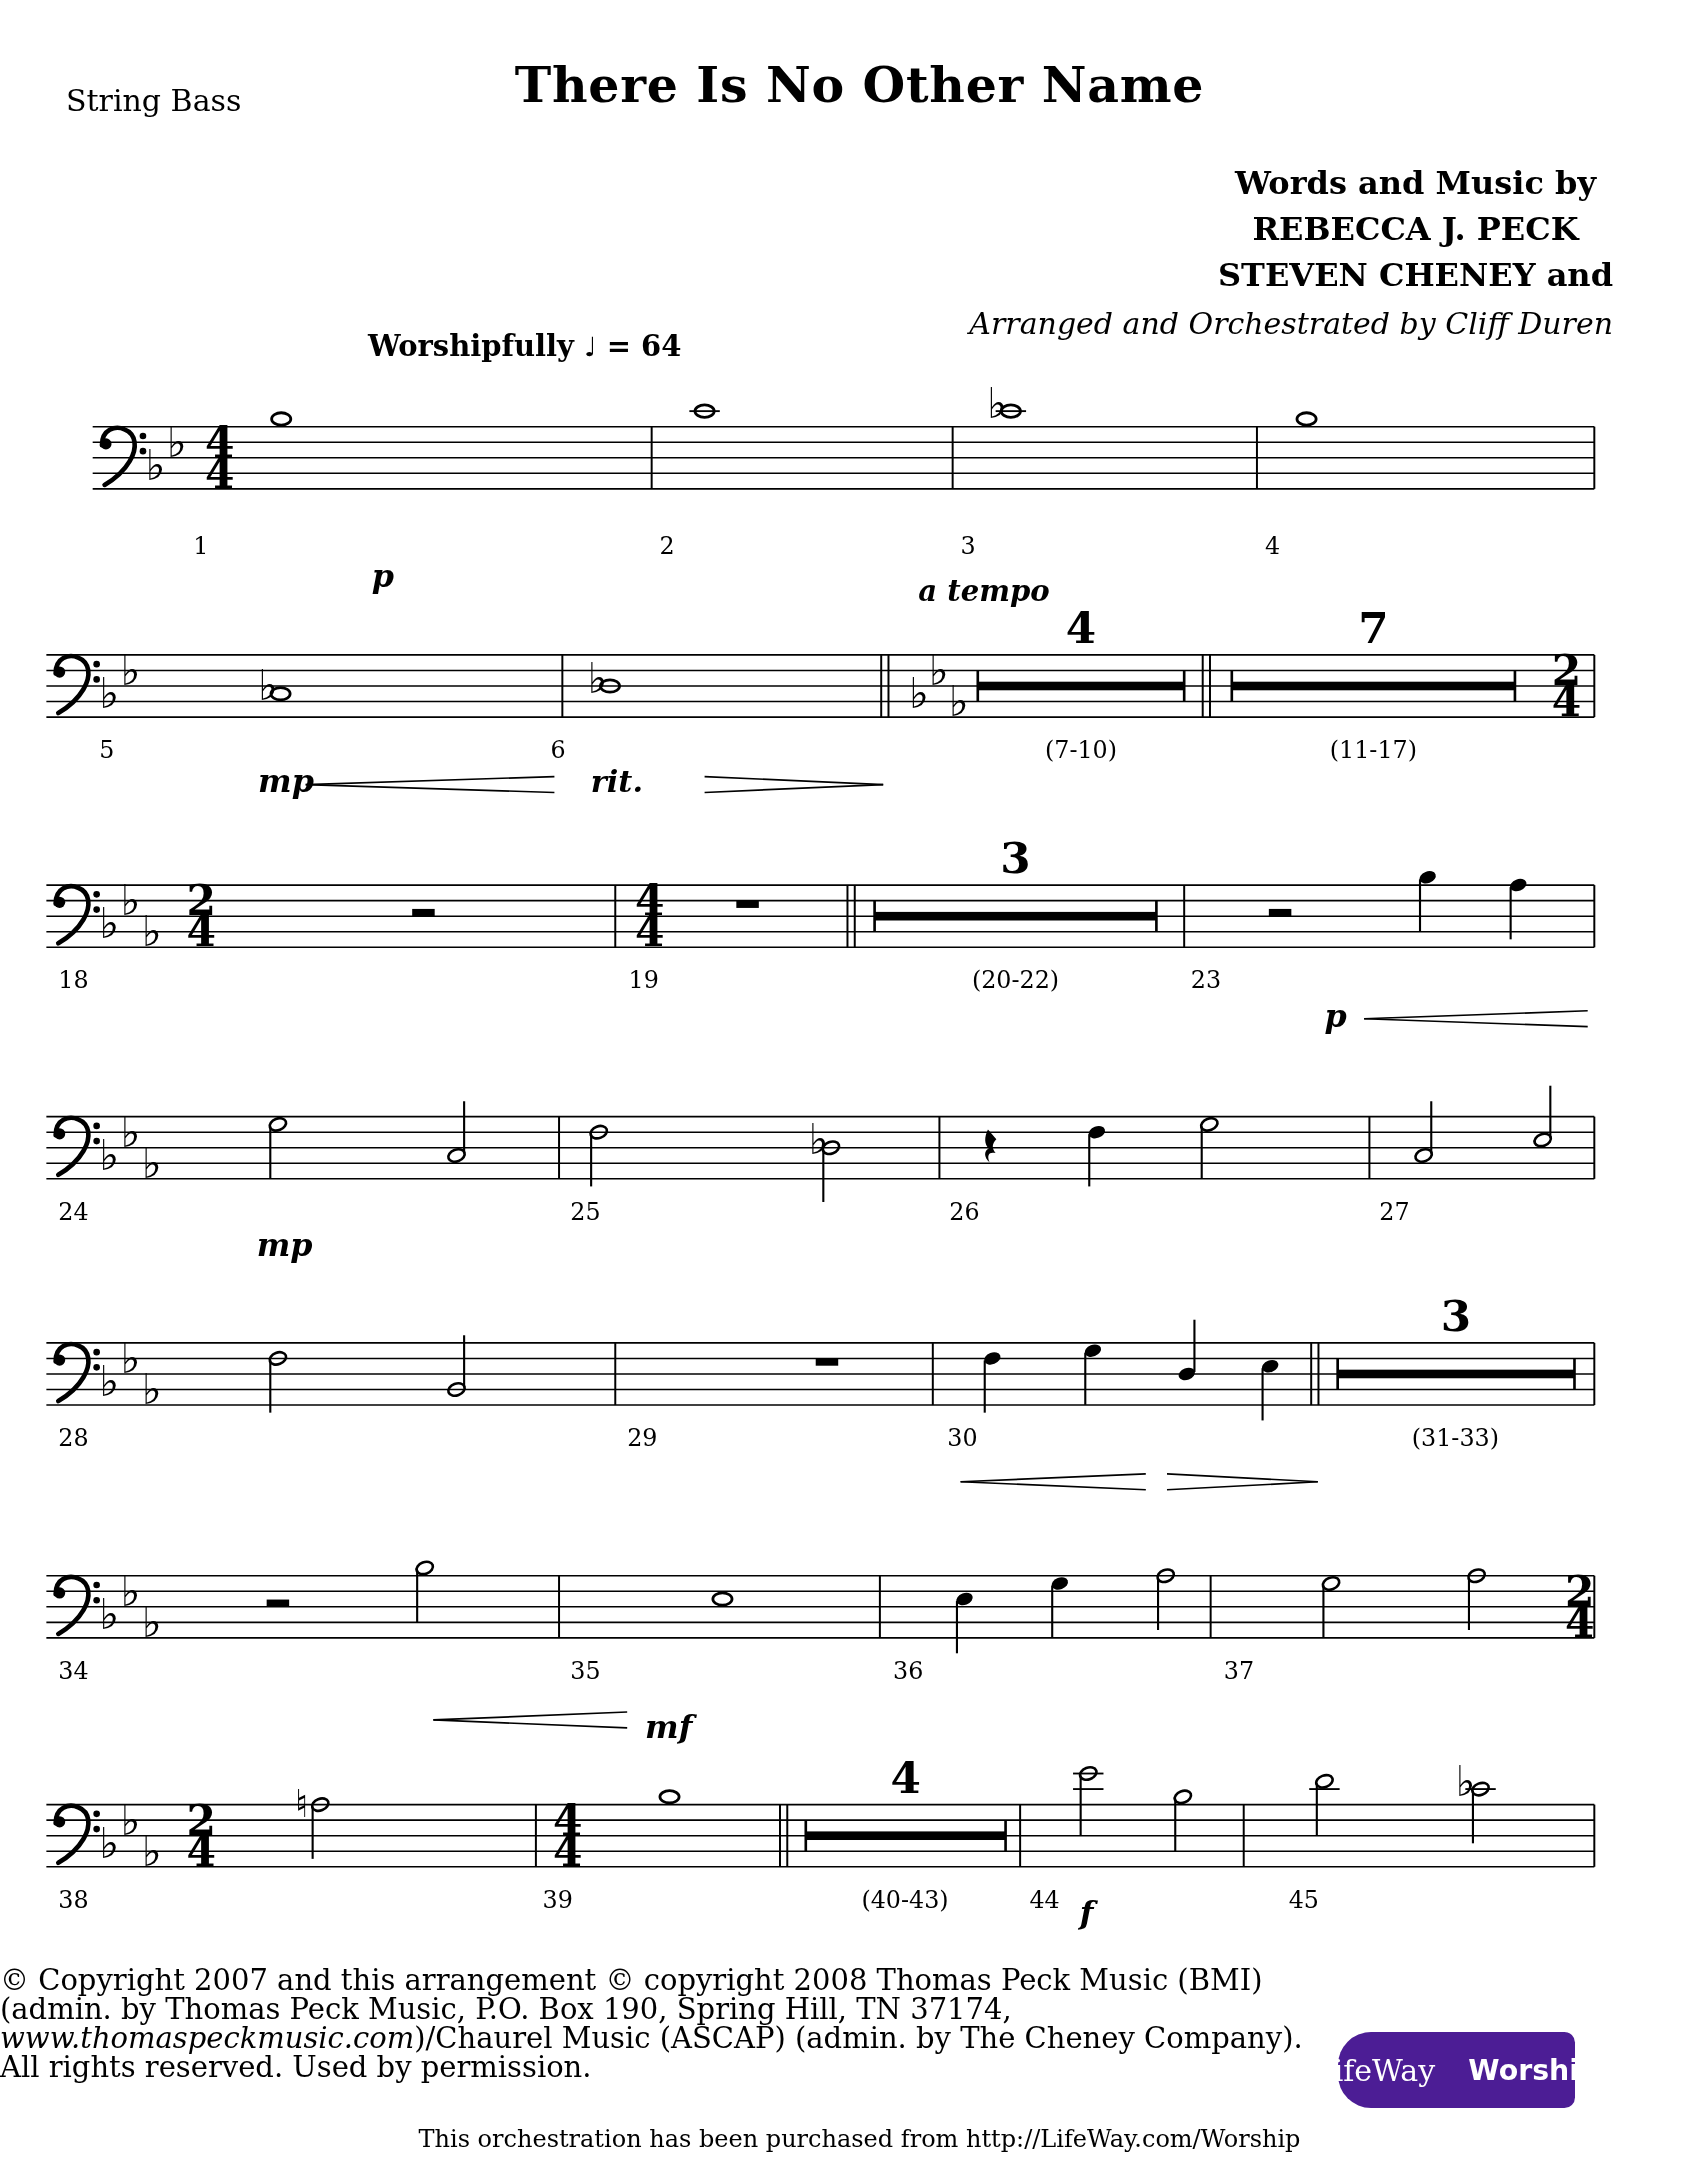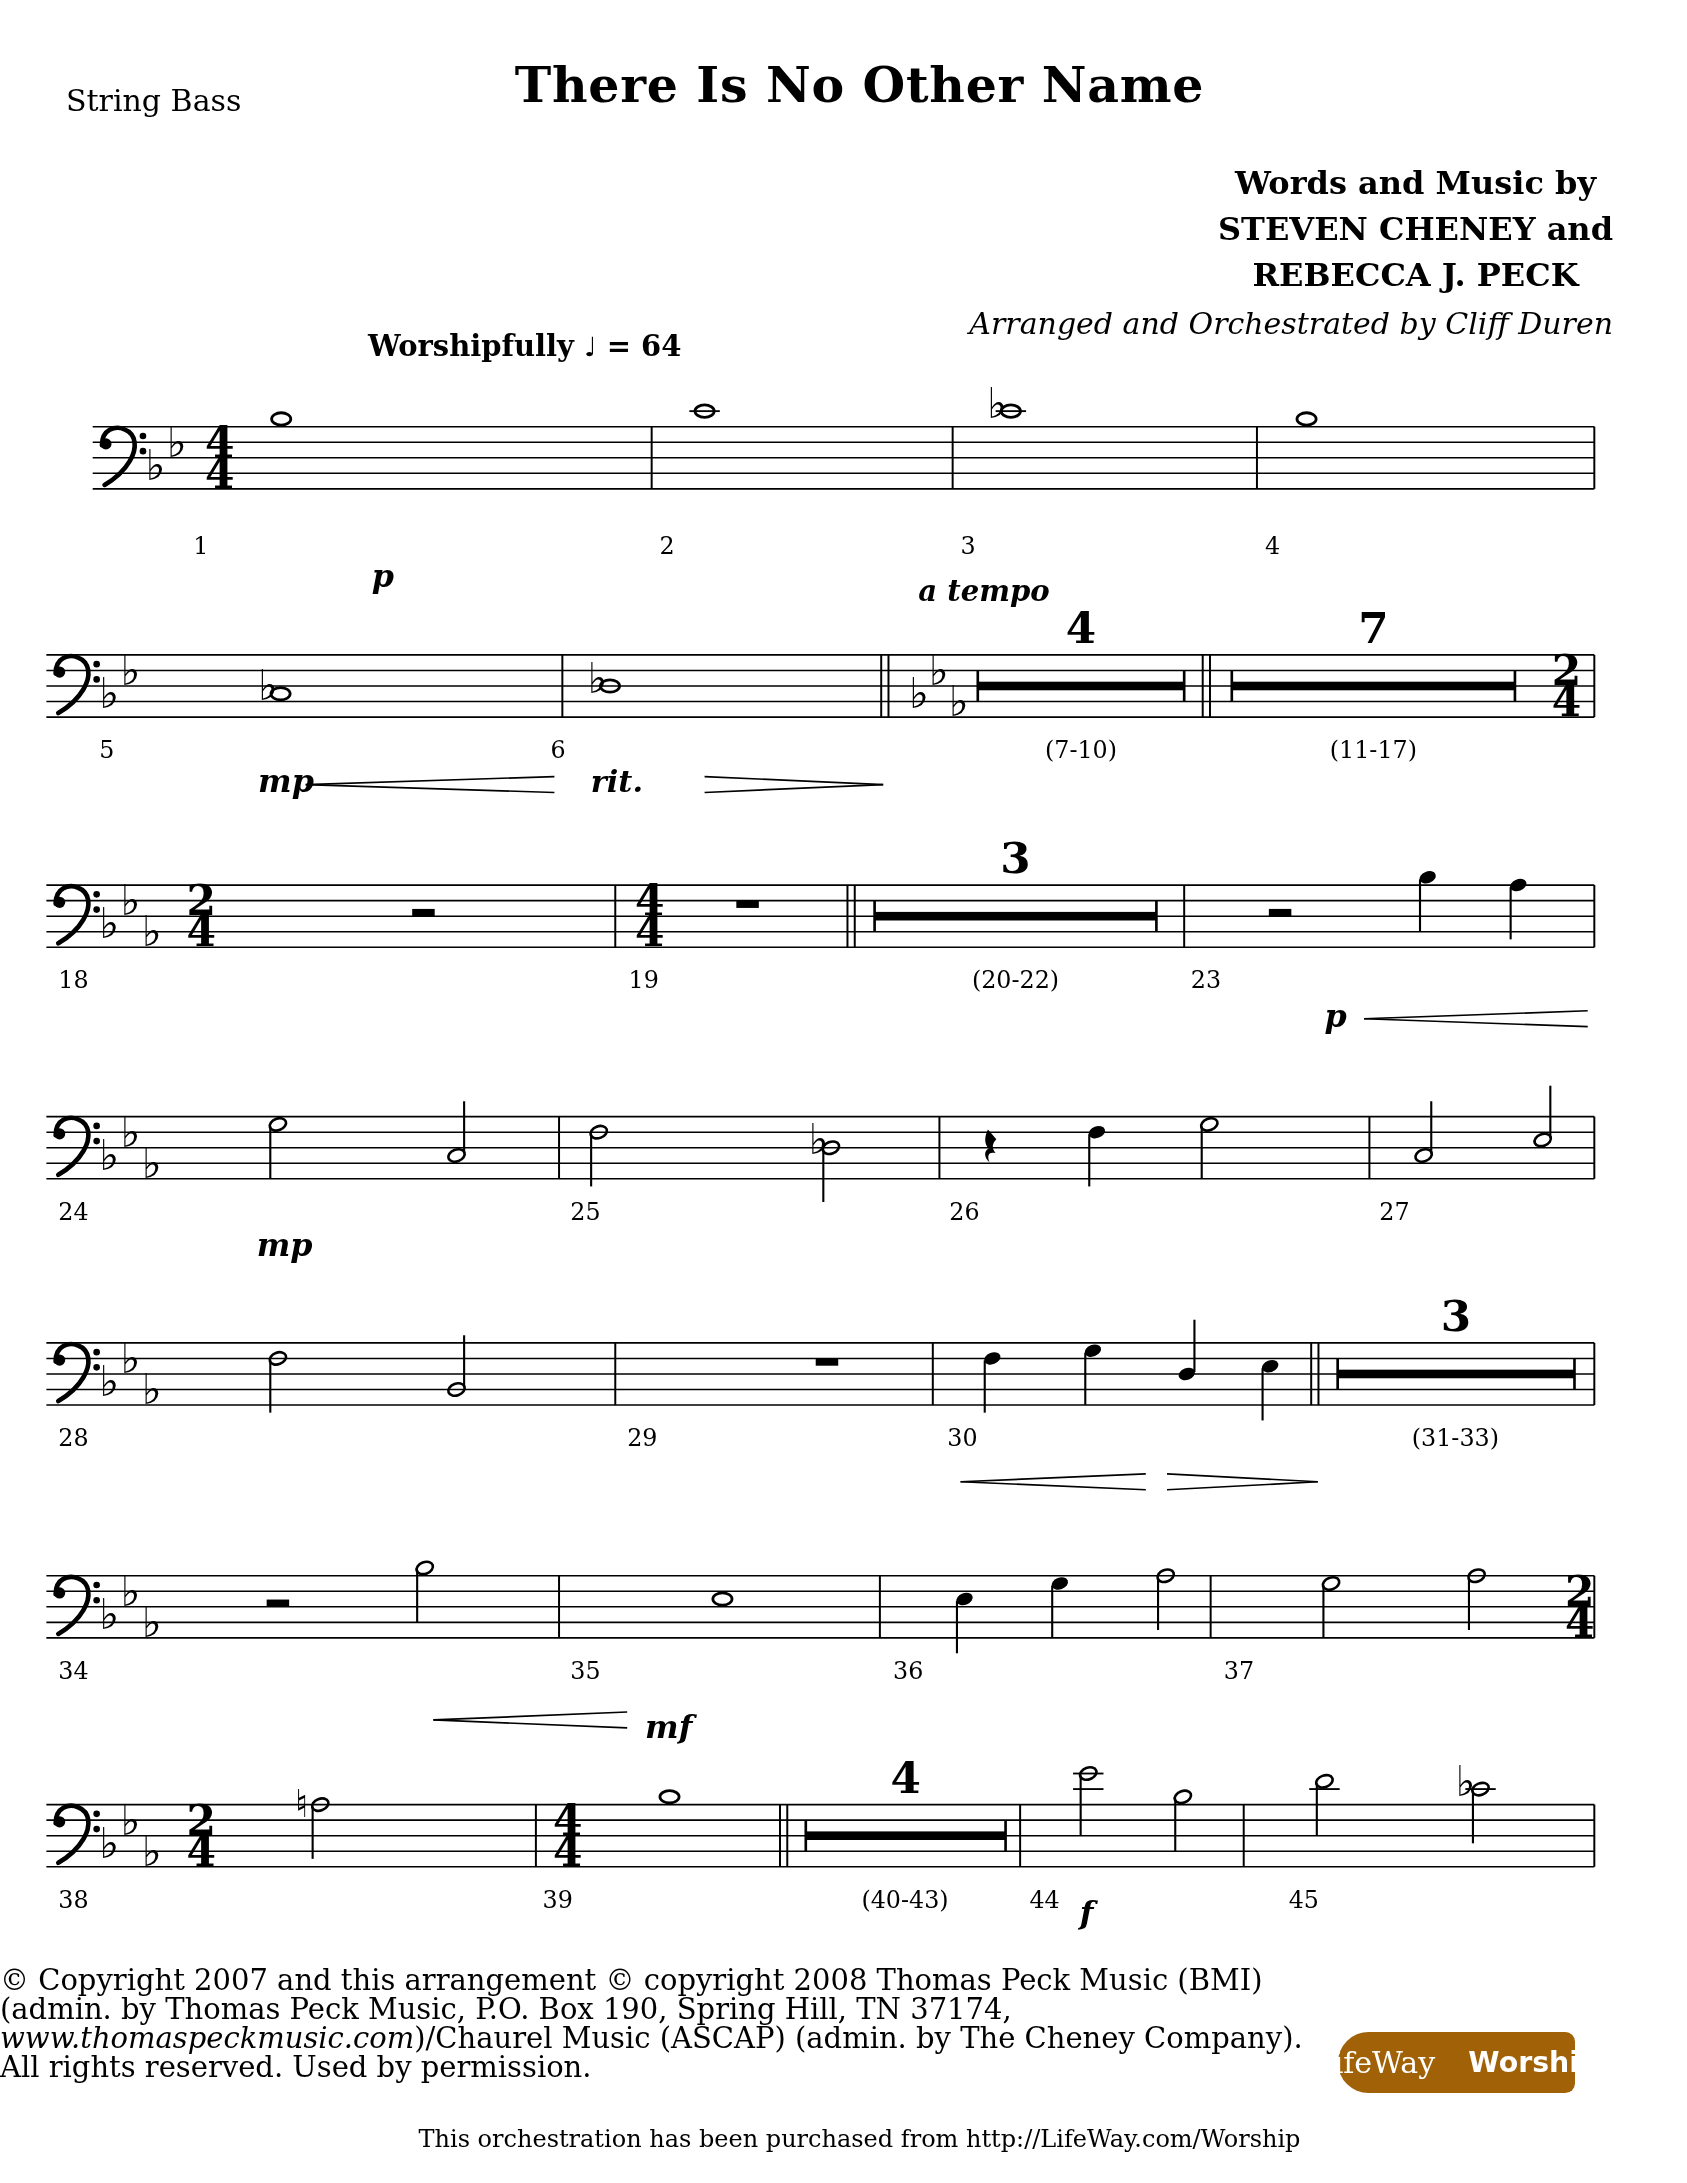--- a/index.html
+++ b/index.html
@@ -7,39 +7,39 @@
         font-family:"DejaVu Serif",serif;color:#000;overflow:hidden;padding-left:32px;}
   .abs{position:absolute;}
   .part-name{left:66px;top:83px;font-size:30px;}
   .title{left:0;right:0;top:56px;text-align:center;font-size:49px;font-weight:bold;letter-spacing:0.7px;}
   .credits{right:106px;top:160px;text-align:center;font-size:32px;font-weight:600;line-height:46px;}
   .arranger{right:106px;top:306px;text-align:right;font-size:30px;font-style:italic;}
   .tempo{left:368px;top:329px;font-size:29px;font-weight:bold;}
   .tempo .glyph{font-family:"DejaVu Sans",sans-serif;font-size:26.5px;}
   .copyright{left:0;right:0;top:1966px;text-align:left;font-size:29px;line-height:29px;}
   .purchase{left:0;right:0;top:2125px;text-align:center;font-size:24px;}
-  .logo{left:1338px;top:2032px;width:237px;height:61px;background:#a16207;
+  .logo{left:1338px;top:2032px;width:237px;height:76px;background:#4c1d95;
         border-radius:33px 10.6px 10.6px 33px;display:flex;align-items:center;justify-content:center;}
   .logo .lw{color:#fff;font-family:"DejaVu Serif",serif;font-size:30px;}
   .logo .divider{width:1.3px;height:37px;background:rgba(255,255,255,.85);margin:0 10.6px;}
   .logo .wo{color:#fff;font-family:"DejaVu Sans",sans-serif;font-weight:bold;font-size:28.4px;margin-left:12px;}
   svg text{user-select:none;}
 </style>
 </head>
 <body>
 
 <div class="page">
 
   <div class="abs part-name">String Bass</div>
   <div class="abs title">There Is No Other Name</div>
 
   <div class="abs credits">
     <div>Words and Music by</div>
+    <div>REBECCA J. PECK</div>
     <div>STEVEN CHENEY and</div>
-    <div>REBECCA J. PECK</div>
   </div>
   <div class="abs arranger">Arranged and Orchestrated by Cliff Duren</div>
 
   <div class="abs tempo">
     <span>Worshipfully</span>
     <span class="glyph">♩</span>
     <span>= 64</span>
   </div>
 
   <svg id="score" class="abs" style="left:0;top:0" width="1687" height="2183" viewBox="0 0 2550 3300">

